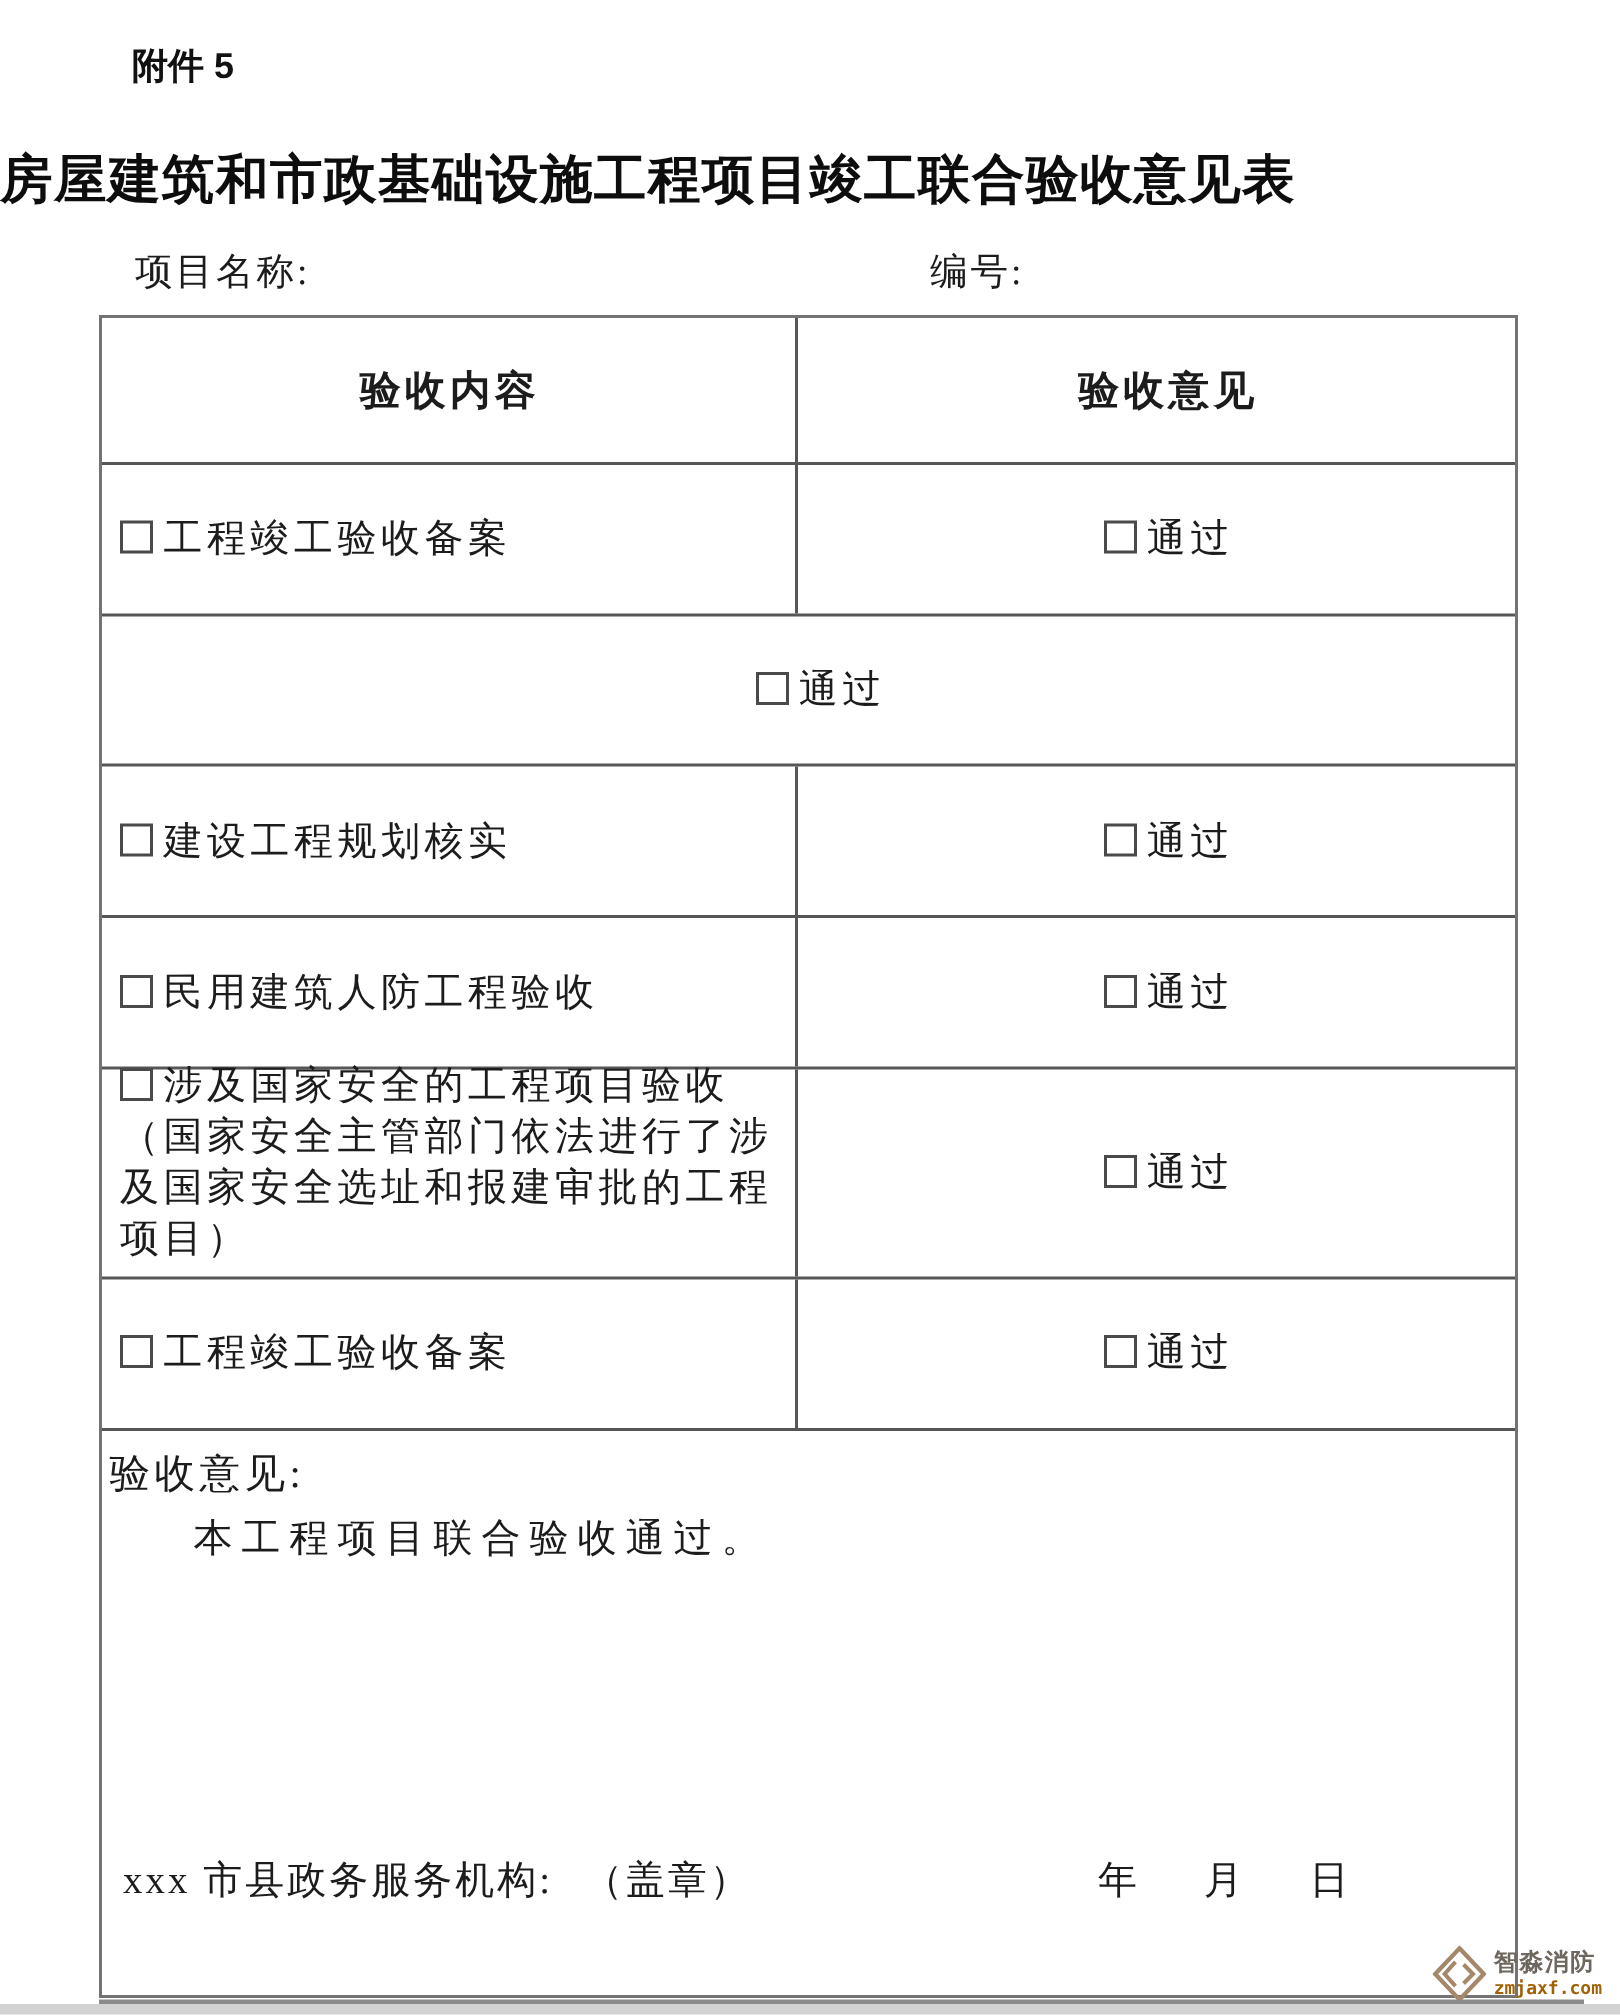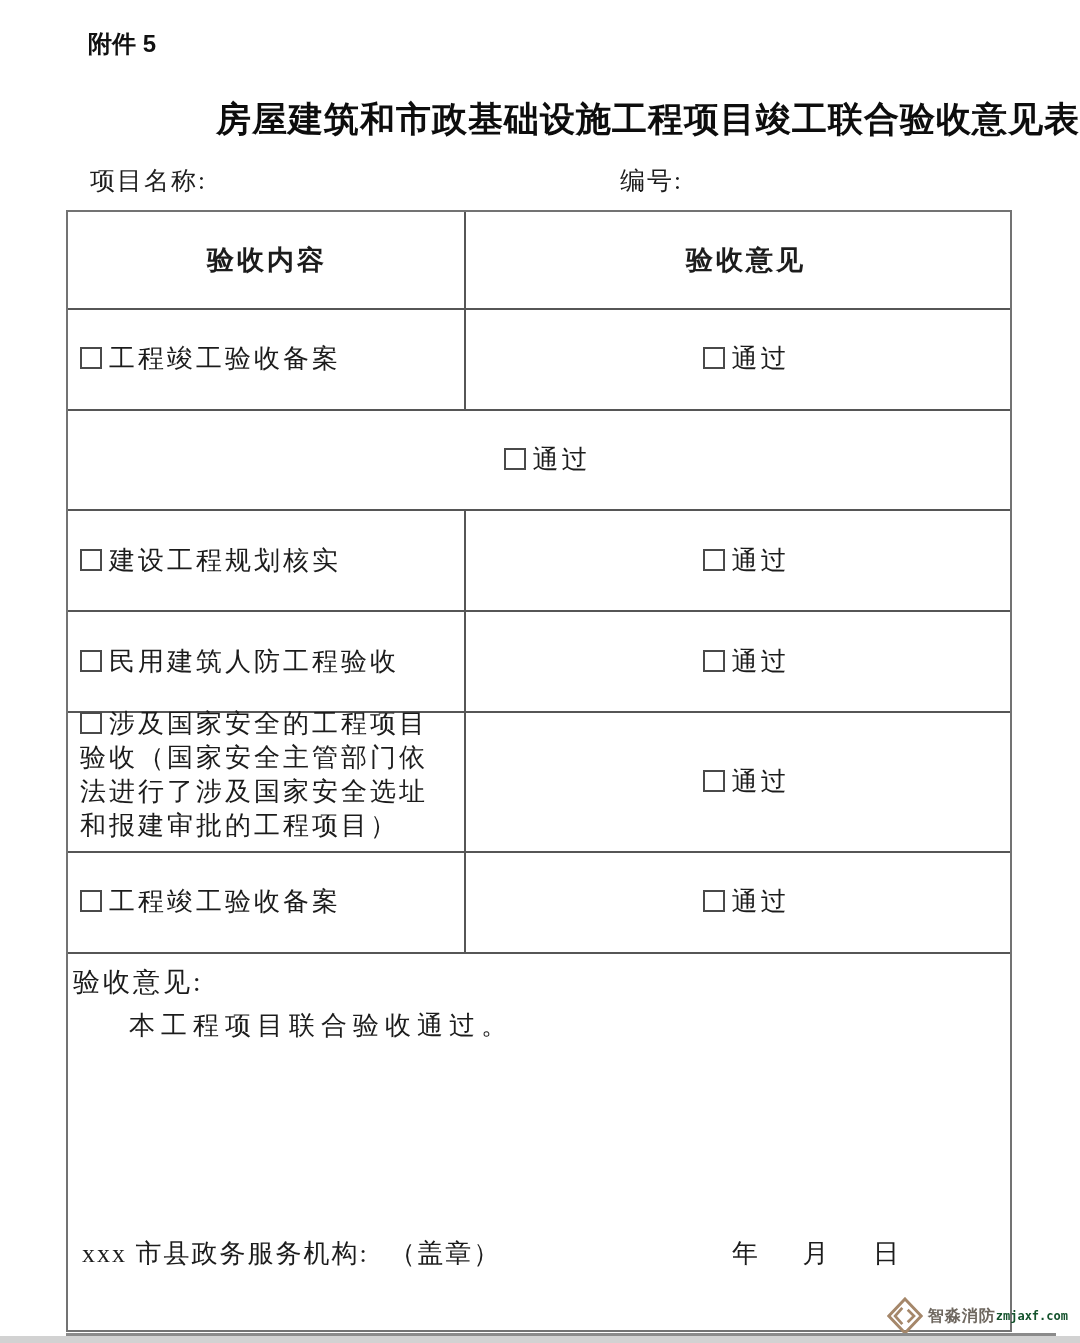--- a/index.html
+++ b/index.html
@@ -14,40 +14,40 @@
   }
   .page { position: absolute; inset: 0; }
 
   .attachment-label {
     position: absolute; left: 88px; top: 28px;
     font-family: "Liberation Sans", sans-serif;
     font-weight: 700; font-size: 24px; color: #111;
   }
   .doc-title {
     position: absolute; left: 0; top: 96px; width: 1080px;
-    text-align: right;
+    text-align: left;
     font-family: "Liberation Sans", sans-serif;
     font-weight: 700; font-size: 35px; letter-spacing: 1px; color: #0d0d0d;
   }
   .meta-line { position: absolute; top: 164px; left: 0; width: 1080px; font-size: 25px; letter-spacing: 2px; }
   .project-name-label { position: absolute; left: 90px; top: 0; }
   .number-label { position: absolute; left: 620px; top: 0; }
 
   
   .vtable {
     position: absolute; left: 66px; top: 210px;
     width: 946px; height: 1122px;
     border: 2px solid #737373;
     display: flex; flex-direction: column;
     background: #fff;
   }
   .tr { display: flex; border-bottom: 2px solid #565656; }
   .tr:last-child { border-bottom: none; }
   .td { position: relative; }
-  .td.left  { width: 398px; border-right: 2px solid #565656; padding: 8px 10px 8px 12px; display: flex; align-items: center; }
+  .td.left  { width: 464px; border-right: 2px solid #565656; padding: 8px 10px 8px 12px; display: flex; align-items: center; }
   .td.right { flex: 1; display: flex; align-items: center; justify-content: center; padding-left: 16px; }
 
   .tr.header { height: 98px; }
   .tr.header .td { display: flex; align-items: center; justify-content: center; border-right-color: #565656; }
   .th-text { font-weight: 700; font-size: 27px; letter-spacing: 3px; }
 
   .tr.r-normal { height: 101px; }
   .tr.r-tall   { height: 140px; }
   .tr.r-tall .td.left { align-items: flex-end; padding-top: 10px; }
 
@@ -66,23 +66,23 @@
   .agency-row { position: absolute; left: 14px; top: 282px; width: 900px; font-size: 26px; white-space: nowrap; }
   .agency-label { letter-spacing: 2px; }
   .seal-label { letter-spacing: 2px; margin-left: 14px; }
   .date-group { position: absolute; left: 650px; top: 0; letter-spacing: 0; }
   .date-part { display: inline-block; }
   .date-part + .date-part { margin-left: 38px; }
 
   
   .watermark { position: absolute; right: 12px; bottom: 8px; display: flex; align-items: center; }
   .wm-logo { width: 36px; height: 38px; margin-right: 5px; }
-  .wm-texts { display: flex; flex-direction: row; line-height: 1; }
+  .wm-texts { display: flex; flex-direction: column; line-height: 1; }
   .wm-brand { font-family: "Liberation Sans", sans-serif; font-weight: 700; font-size: 16px; color: #6e675f; letter-spacing: 1px; }
-  .wm-domain { font-family: "DejaVu Sans Mono", monospace; font-weight: 700; font-size: 12px; color: #14532d; margin-top: 2px; }
+  .wm-domain { font-family: "DejaVu Sans Mono", monospace; font-weight: 700; font-size: 12px; color: #a16207; margin-top: 2px; }
 
   .bottom-edge { position: absolute; left: 0; bottom: 0; width: 1080px; height: 7px; background: #d2d2d2; }
   .bottom-rule { position: absolute; left: 66px; bottom: 7px; width: 990px; height: 3px; background: #8b8b8b; }
 </style>
 </head>
 <body>
 
 <div class="page">
 
   <div class="attachment-label">附件 5</div>

